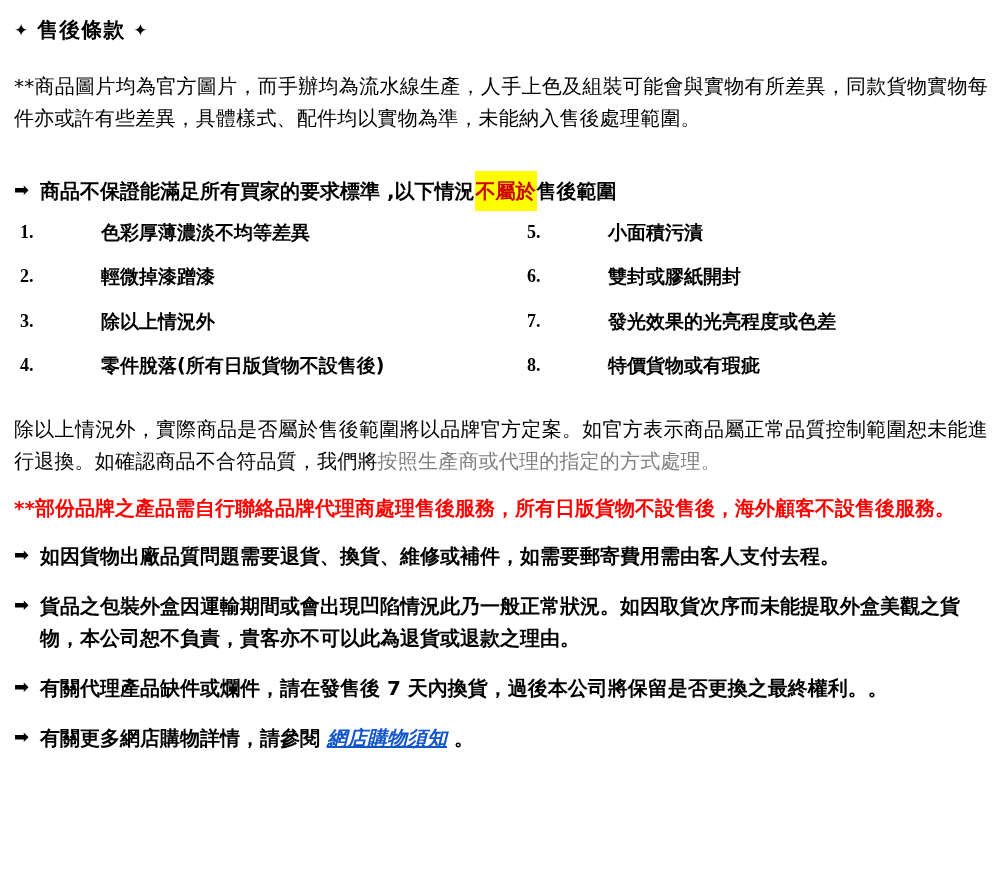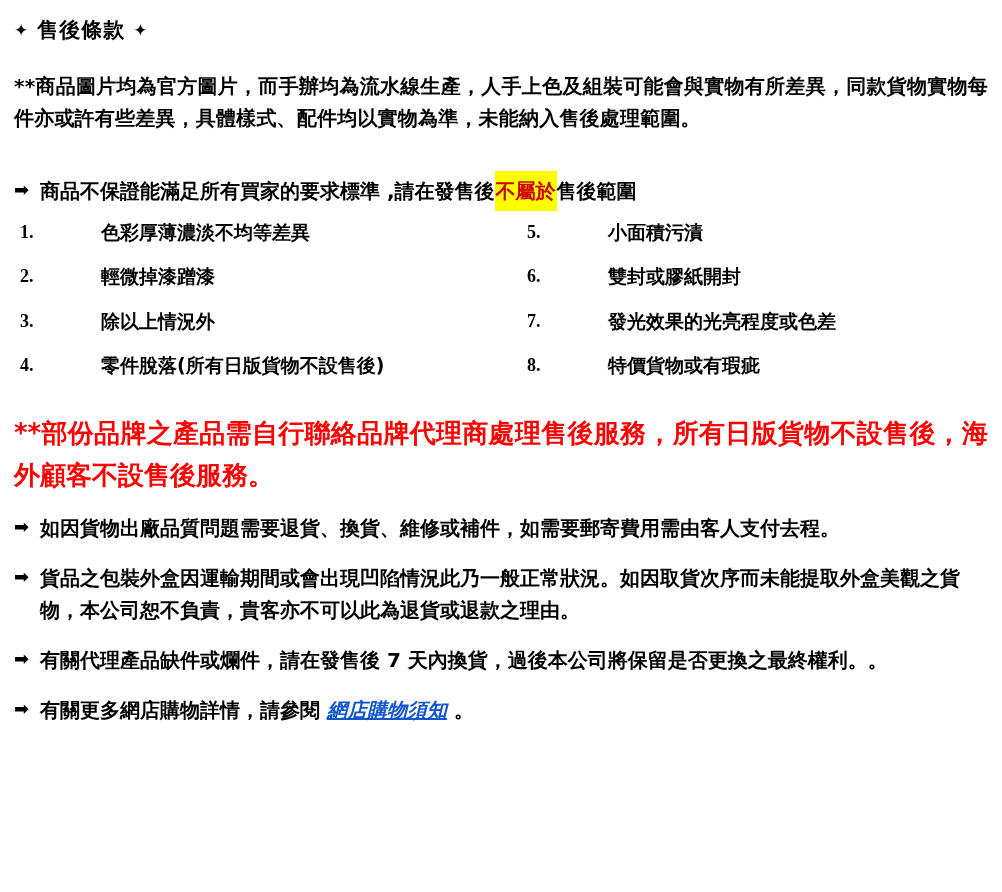--- a/index.html
+++ b/index.html
@@ -36,21 +36,21 @@
   }
 
   
   .para {
     font-size: 20px;
     line-height: 1.62;
     letter-spacing: 0.2px;
     margin: 0 0 14px 0;
     text-align: justify;
   }
-  .bold { font-weight: bold; }
+  .bold { font-weight: normal; }
 
   .spacer-lg { height: 26px; }
   .spacer-md { height: 16px; }
   .spacer-sm { height: 8px; }
 
   
   .arrow-line {
     display: flex;
     align-items: flex-start;
     font-size: 20px;
@@ -104,21 +104,21 @@
     flex: 1 1 auto;
     font-weight: bold;
     margin-left: 47px;
   }
 
   
   .gray { color: #808080; }
   .red-block {
     color: #ff0000;
     font-weight: bold;
-    font-size: 26px;
+    font-size: 20px;
     line-height: 1.6;
     margin: 0 0 16px 0;
     text-align: justify;
   }
 
   .link {
     color: #1155cc;
     text-decoration: underline;
     font-style: italic;
   }
@@ -133,21 +133,21 @@
     <span>售後條款</span>
     <span class="star">✦</span>
   </div>
 
   <p class="para bold">**商品圖片均為官方圖片，而手辦均為流水線生產，人手上色及組裝可能會與實物有所差異，同款貨物實物每件亦或許有些差異，具體樣式、配件均以實物為準，未能納入售後處理範圍。</p>
 
   <div class="spacer-lg"></div>
 
   <div class="arrow-line">
     <span class="arrow-glyph">➡</span>
-    <span class="arrow-text"><span>商品不保證能滿足所有買家的要求標準 ,請在發售後</span><span class="hl">不屬於</span><span>售後範圍</span></span>
+    <span class="arrow-text"><span>商品不保證能滿足所有買家的要求標準 ,以下情況</span><span class="hl">不屬於</span><span>售後範圍</span></span>
   </div>
 
   <div class="list-wrap">
     <div class="list-col left">
       <div class="list-item">
         <span class="li-num">1.</span>
         <span class="li-text">色彩厚薄濃淡不均等差異</span>
       </div>
       <div class="list-item">
         <span class="li-num">2.</span>
@@ -177,20 +177,21 @@
       </div>
       <div class="list-item">
         <span class="li-num">8.</span>
         <span class="li-text">特價貨物或有瑕疵</span>
       </div>
     </div>
   </div>
 
   <div class="spacer-md"></div>
 
+  <p class="para bold"><span>除以上情況外，實際商品是否屬於售後範圍將以品牌官方定案。如官方表示商品屬正常品質控制範圍恕未能進行退換。如確認商品不合符品質，我們將</span><span class="gray">按照生產商或代理的指定的方式處理。</span></p>
 
   <p class="red-block">**部份品牌之產品需自行聯絡品牌代理商處理售後服務，所有日版貨物不設售後，海外顧客不設售後服務。</p>
 
   <div class="arrow-line">
     <span class="arrow-glyph">➡</span>
     <span class="arrow-text">如因貨物出廠品質問題需要退貨、換貨、維修或補件，如需要郵寄費用需由客人支付去程。</span>
   </div>
 
   <div class="spacer-sm"></div>
 

